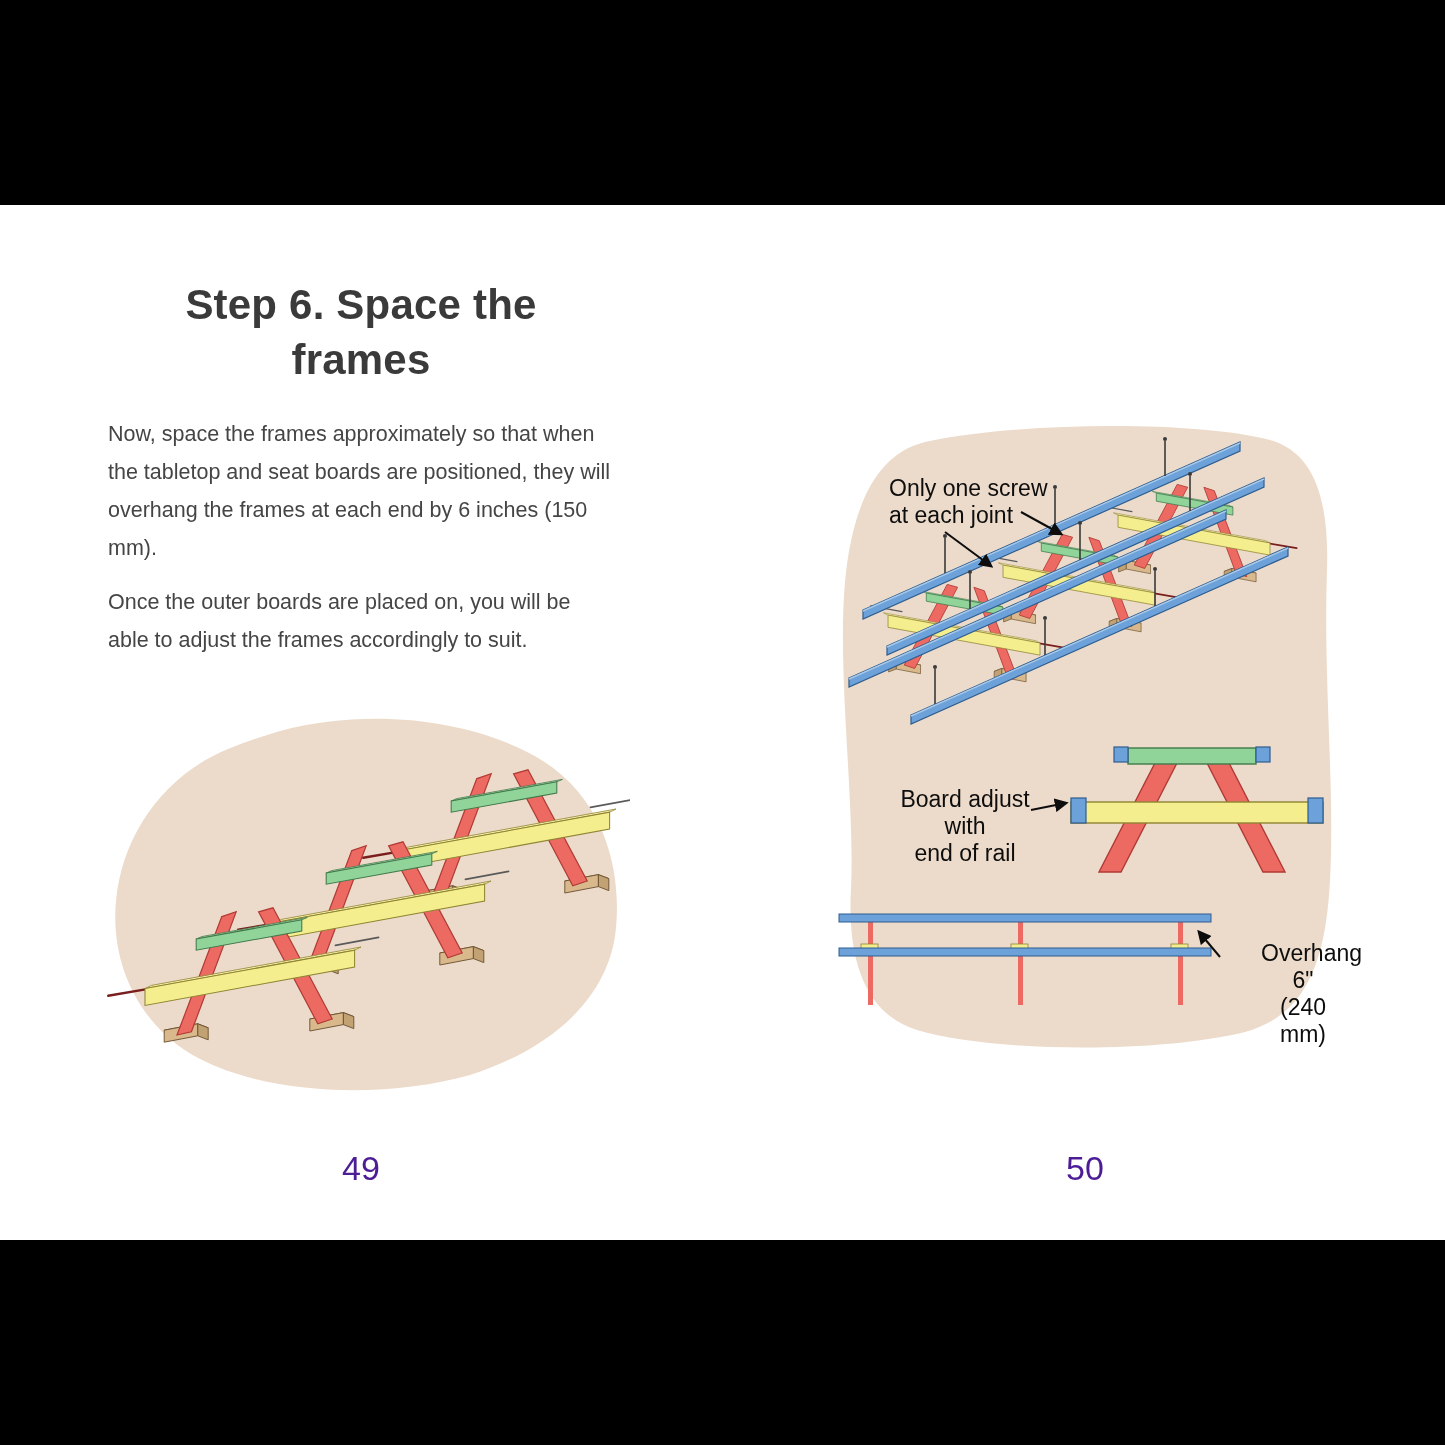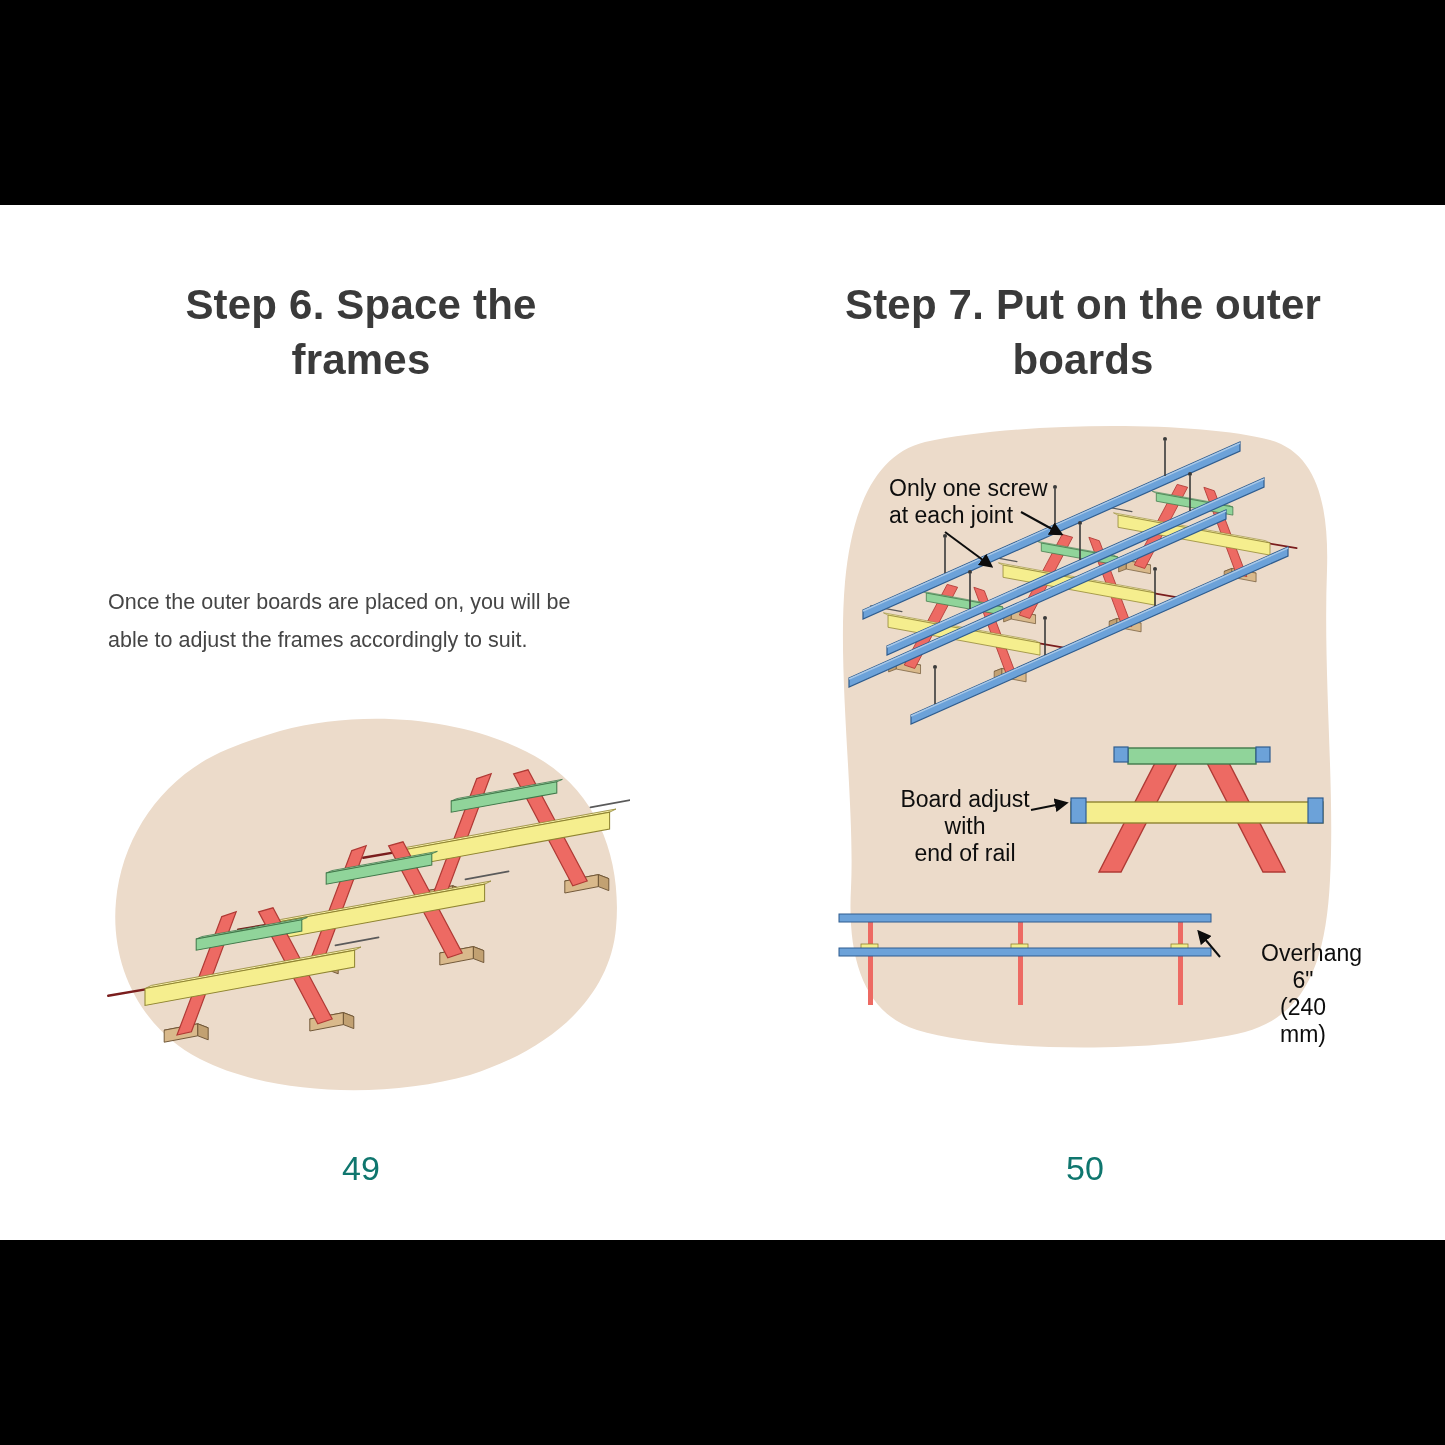--- a/index.html
+++ b/index.html
@@ -22,21 +22,21 @@
 
   .body-par{
     position:absolute;left:108px;width:505px;margin:0;
     font-size:21.5px;line-height:38px;color:#454545;
   }
   #par-1{top:210px;}
   #par-2{top:378px;}
 
   .pagenum{
     position:absolute;top:944px;width:200px;text-align:center;
-    font-size:34px;color:#0f766e;
+    font-size:34px;color:#4c1d95;
   }
   #pagenum-left{left:261px;}
   #pagenum-right{left:985px;}
 
   .illus{position:absolute;}
   #illus-left{left:100px;top:498px;width:530px;height:392px;}
   #illus-right{left:825px;top:215px;width:517px;height:635px;}
   .illus svg{position:absolute;left:0;top:0;}
 
   .anno{
@@ -51,20 +51,21 @@
 </head>
 <body>
 
 <div id="stage">
   <div class="letterbox top"></div>
 
   <div id="content">
 
     <h1 id="heading-left" class="step-heading">Step 6. Space the frames</h1>
 
+    <p id="par-1" class="body-par">Now, space the frames approximately so that when the tabletop and seat boards are positioned, they will overhang the frames at each end by 6 inches (150 mm).</p>
     <p id="par-2" class="body-par">Once the outer boards are placed on, you will be able to adjust the frames accordingly to suit.</p>
 
     <div id="illus-left" class="illus">
       <svg width="530" height="392" viewBox="0 0 530 392">
         <defs>
           <g id="frameA">
 
             <line x1="-46" y1="121" x2="6" y2="112" stroke="#7a1d1d" stroke-width="3" stroke-linecap="round"></line>
             <line x1="238" y1="58" x2="292" y2="48" stroke="#5a5a5a" stroke-width="2" stroke-linecap="round"></line>
 
@@ -90,21 +91,20 @@
         <path d="M 180 28 C 270 4 375 16 443 58 C 500 94 522 160 516 225 C 510 292 455 345 370 372 C 285 396 170 392 100 356 C 40 325 10 262 16 198 C 22 132 64 72 128 46 C 145 39 163 33 180 28 Z" fill="#ecdbca"></path>
 
         <use href="#frameA" transform="translate(300,58) scale(0.8)"></use>
         <use href="#frameA" transform="translate(175,130) scale(0.8)"></use>
         <use href="#frameA" transform="translate(45,196) scale(0.8)"></use>
       </svg>
     </div>
 
     <div id="pagenum-left" class="pagenum">49</div>
 
-    <h1 id="heading-right" class="step-heading">Step 7. Put on the outer boards</h1>
 
     <div id="illus-right" class="illus">
       <svg width="517" height="635" viewBox="0 0 517 635">
         <defs>
           <marker id="ah" viewBox="0 0 10 10" refX="8" refY="5" markerWidth="7" markerHeight="7" orient="auto-start-reverse">
             <path d="M0,0 L10,5 L0,10 z" fill="#0d0d0d"></path>
           </marker>
         </defs>
 
         <path d="M 100 22 C 190 2 370 0 445 20 C 492 33 504 85 502 150 C 498 255 510 370 505 460 C 501 540 482 595 420 612 C 330 634 165 632 92 610 C 40 594 22 540 26 468 C 30 385 12 252 20 162 C 27 88 50 34 100 22 Z" fill="#ecdbca"></path>

